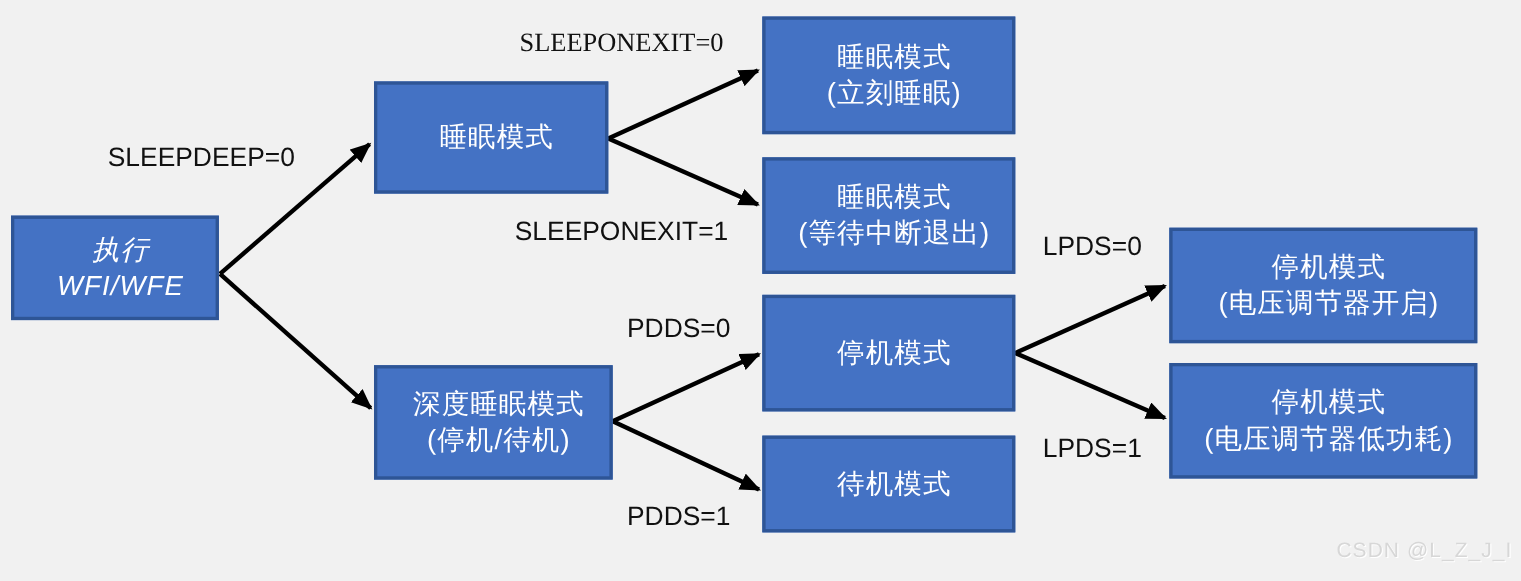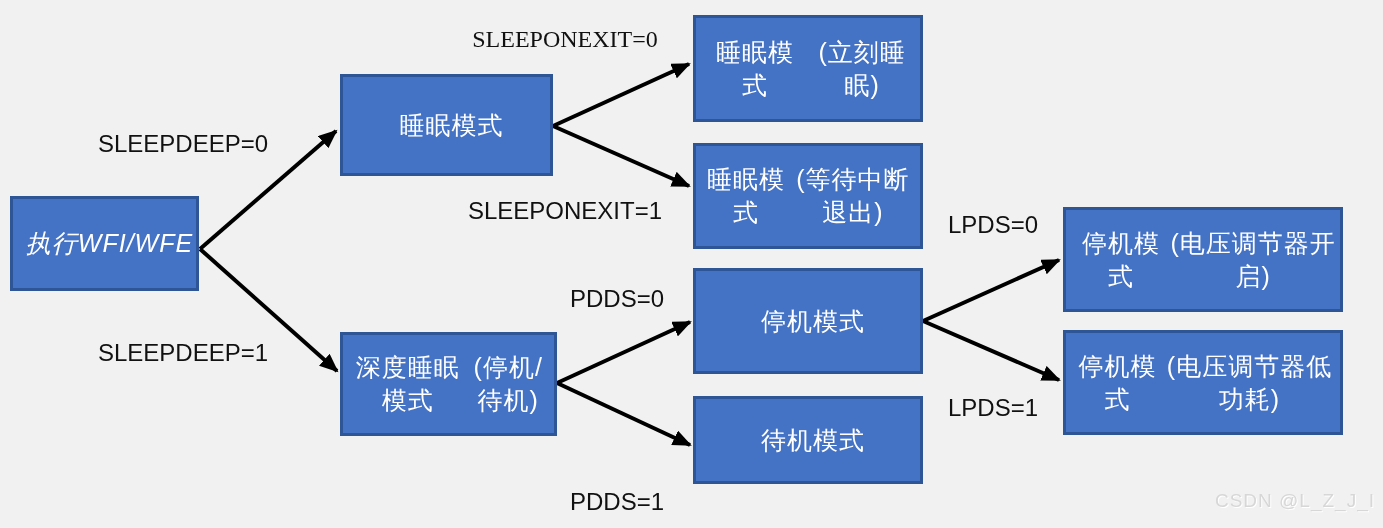--- a/index.html
+++ b/index.html
@@ -10,21 +10,21 @@
     position:relative;overflow:hidden;
   }
   .stage{position:absolute;left:0;top:0;width:1383px;height:528px;}
   .arrows{position:absolute;left:0;top:0;width:1383px;height:528px;pointer-events:none;}
   .node{
     position:absolute;
     background:#4472c4;
     border:3px solid #2e5596;
     box-sizing:border-box;
     color:#ffffff;
-    display:flex;flex-direction:row;
+    display:flex;flex-direction:column;
     align-items:center;justify-content:center;
     text-align:center;
     font-size:25px;line-height:1.32;
     letter-spacing:1px;
     padding-left:10px;
   }
   .node-exec      {left:10px;  top:196px; width:189px; height:95px;font-style:italic;}
   .node-sleep     {left:340px; top:74px;  width:213px; height:102px;}
   .node-sleep-now {left:693px; top:15px;  width:230px; height:107px;}
   .node-sleep-wait{left:693px; top:143px; width:230px; height:106px;}
@@ -38,21 +38,21 @@
     color:#111111;
     font-size:24px;
     text-align:center;
     white-space:nowrap;
   }
   .lbl-sleepdeep0  {left:53px;  top:130px; width:260px;}
   .lbl-sleepdeep1  {left:53px;  top:339px; width:260px;}
   .lbl-sleeponexit0{left:435px; top:26px;  width:260px;font-family:Liberation Serif, serif;}
   .lbl-sleeponexit1{left:435px; top:197px; width:260px;}
   .lbl-pdds0       {left:537px; top:285px; width:160px;}
-  .lbl-pdds1       {left:537px; top:456px; width:160px;margin-top:32px;}
+  .lbl-pdds1       {left:537px; top:456px; width:160px;}
   .lbl-lpds0       {left:913px; top:211px; width:160px;}
   .lbl-lpds1       {left:913px; top:394px; width:160px;}
   .watermark{
     position:absolute;
     right:8px;bottom:16px;
     color:#d7d7d7;
     text-shadow:1px 1px 0 #ffffff;
     font-size:19px;
     letter-spacing:1px;
   }
@@ -114,21 +114,20 @@
     <span>停机模式</span>
     <span>(电压调节器开启)</span>
   </div>
 
   <div class="node node-stop-lp">
     <span>停机模式</span>
     <span>(电压调节器低功耗)</span>
   </div>
 
   <div class="edge-label lbl-sleepdeep0">SLEEPDEEP=0</div>
-  <div class="edge-label lbl-sleepdeep1">SLEEPDEEP=1</div>
   <div class="edge-label lbl-sleeponexit0">SLEEPONEXIT=0</div>
   <div class="edge-label lbl-sleeponexit1">SLEEPONEXIT=1</div>
   <div class="edge-label lbl-pdds0">PDDS=0</div>
   <div class="edge-label lbl-pdds1">PDDS=1</div>
   <div class="edge-label lbl-lpds0">LPDS=0</div>
   <div class="edge-label lbl-lpds1">LPDS=1</div>
 
   <div class="watermark">CSDN @L_Z_J_I</div>
 </div>
 

